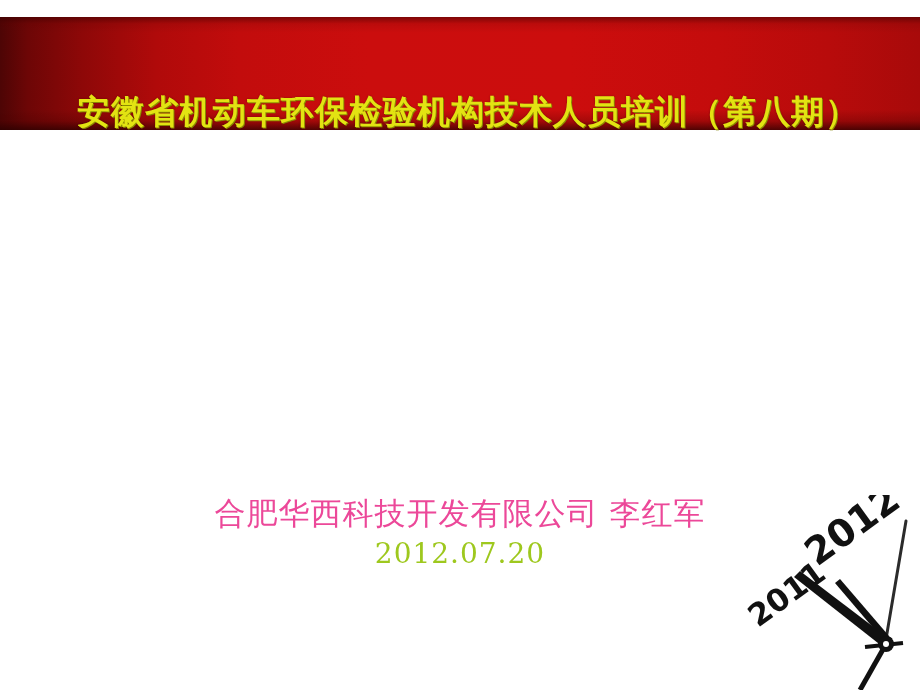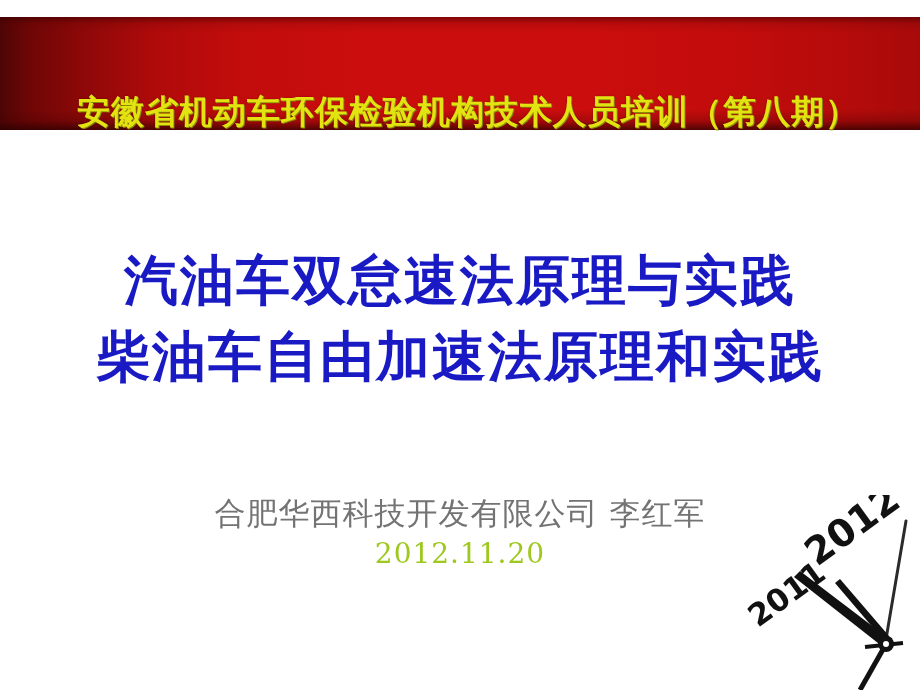--- a/index.html
+++ b/index.html
@@ -94,21 +94,21 @@
     position: absolute;
     left: 0;
     top: 492px;
     width: 920px;
     text-align: center;
   }
   #subtitle-company {
     font-family: "DejaVu Sans", sans-serif;
     font-size: 31px;
     font-weight: normal;
-    color: #737373;
+    color: #ec4899;
     letter-spacing: 1px;
     line-height: 42px;
     white-space: nowrap;
   }
   #subtitle-date {
     font-family: "DejaVu Serif", serif;
     font-size: 28px;
     font-weight: normal;
     color: #9ec81e;
     letter-spacing: 1px;
@@ -138,28 +138,24 @@
 </style>
 </head>
 <body>
 
 <div id="slide">
 
   <div id="header-banner"></div>
 
   <div id="header-text">安徽省机动车环保检验机构技术人员培训（第八期）</div>
 
-  <div id="title-block">
-    <div class="title-line">汽油车双怠速法原理与实践</div>
-    <div class="title-line">柴油车自由加速法原理和实践</div>
-  </div>
 
   <div id="subtitle-block">
     <div id="subtitle-company">合肥华西科技开发有限公司 李红军</div>
-    <div id="subtitle-date">2012.11.20</div>
+    <div id="subtitle-date">2012.07.20</div>
   </div>
 
   <div id="clock-decoration">
     <svg viewBox="0 0 230 195" xmlns="http://www.w3.org/2000/svg">
 
       <g>
         <line x1="195" y1="150" x2="216" y2="26" stroke="#2b2b2b" stroke-width="3" stroke-linecap="round"></line>
       </g>
 
       <g>

